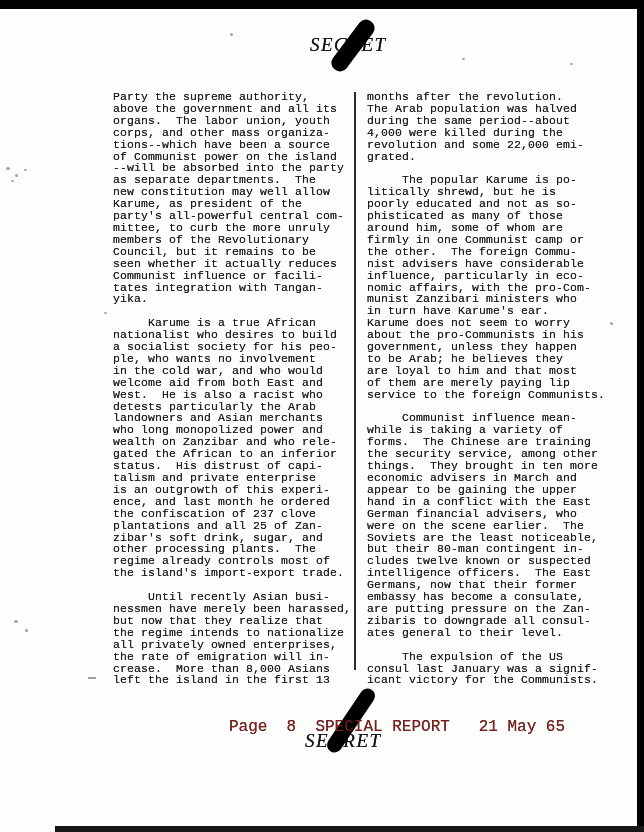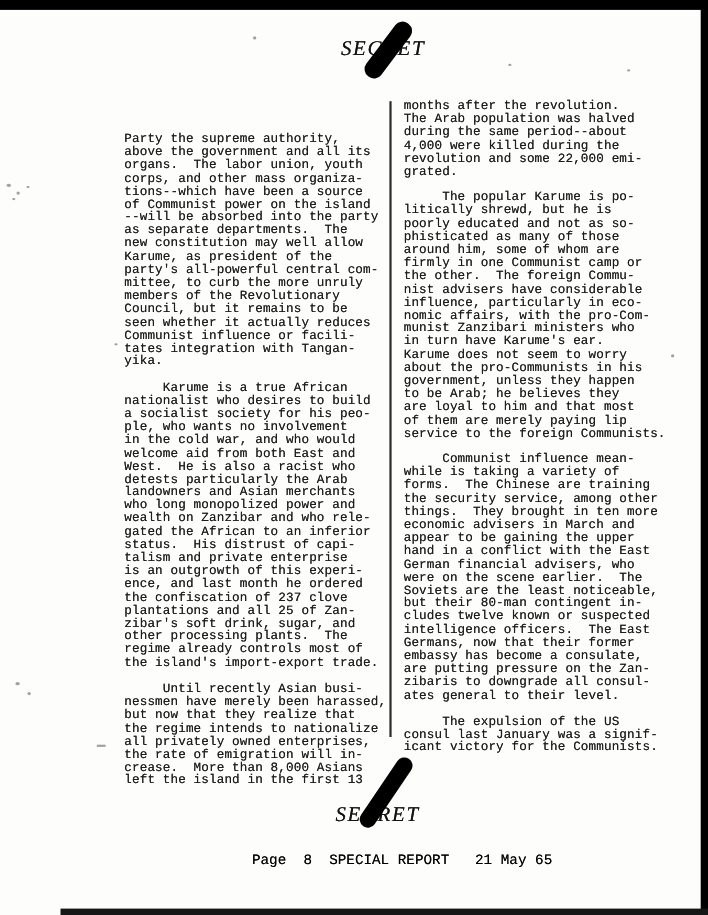--- a/index.html
+++ b/index.html
@@ -9,36 +9,36 @@
   }
   .bar{position:absolute;background:#000;}
   .bar.top{left:0;top:0;width:644px;height:9px;}
   .bar.right{left:637px;top:0;width:7px;height:832px;}
   .bar.bottom{left:55px;top:826px;width:589px;height:6px;background:#161616;}
   .col{
     position:absolute;white-space:pre;color:#1d1d1d;
     font-size:11.5px;line-height:11.9px;letter-spacing:0.1px;
     text-shadow:0 0 0.6px rgba(10,10,10,0.75);
   }
-  .col-left{left:113px;top:91px;width:240px;margin-top:30px;}
+  .col-left{left:113px;top:91px;width:240px;}
   .col-right{left:367px;top:91px;width:240px;font-family:Liberation Mono, monospace;}
   .divider{position:absolute;left:354px;top:92px;width:2px;height:578px;background:#2b2b2b;}
   .stamp{
     position:absolute;font-family:"Liberation Serif","DejaVu Serif",serif;
     font-style:italic;font-size:19px;letter-spacing:1.5px;color:#141414;
     text-shadow:0 0 0.5px rgba(0,0,0,0.8);
   }
   .stamp-top{left:310px;top:34px;}
   .stamp-bottom{left:305px;top:730px;}
   .marker{position:absolute;background:#000;border-radius:8px;}
   .marker-top{left:323px;top:37px;width:60px;height:17px;transform:rotate(-53deg);}
   .marker-bottom{left:314px;top:713px;width:74px;height:15px;transform:rotate(-56deg);}
   .footer-line{
-    position:absolute;left:229px;top:774px;white-space:pre;color:#000000;
-    font-size:13px;text-shadow:0 0 0.6px rgba(10,10,10,0.75);
+    position:absolute;left:229px;top:718px;white-space:pre;color:#7f1d1d;
+    font-size:16px;text-shadow:0 0 0.6px rgba(10,10,10,0.75);
   }
   .speckle{position:absolute;background:#555;opacity:0.55;border-radius:50%;}
 </style>
 </head>
 <body>
 
 <div class="page">
 
   <div class="bar top"></div>
   <div class="bar right"></div>

